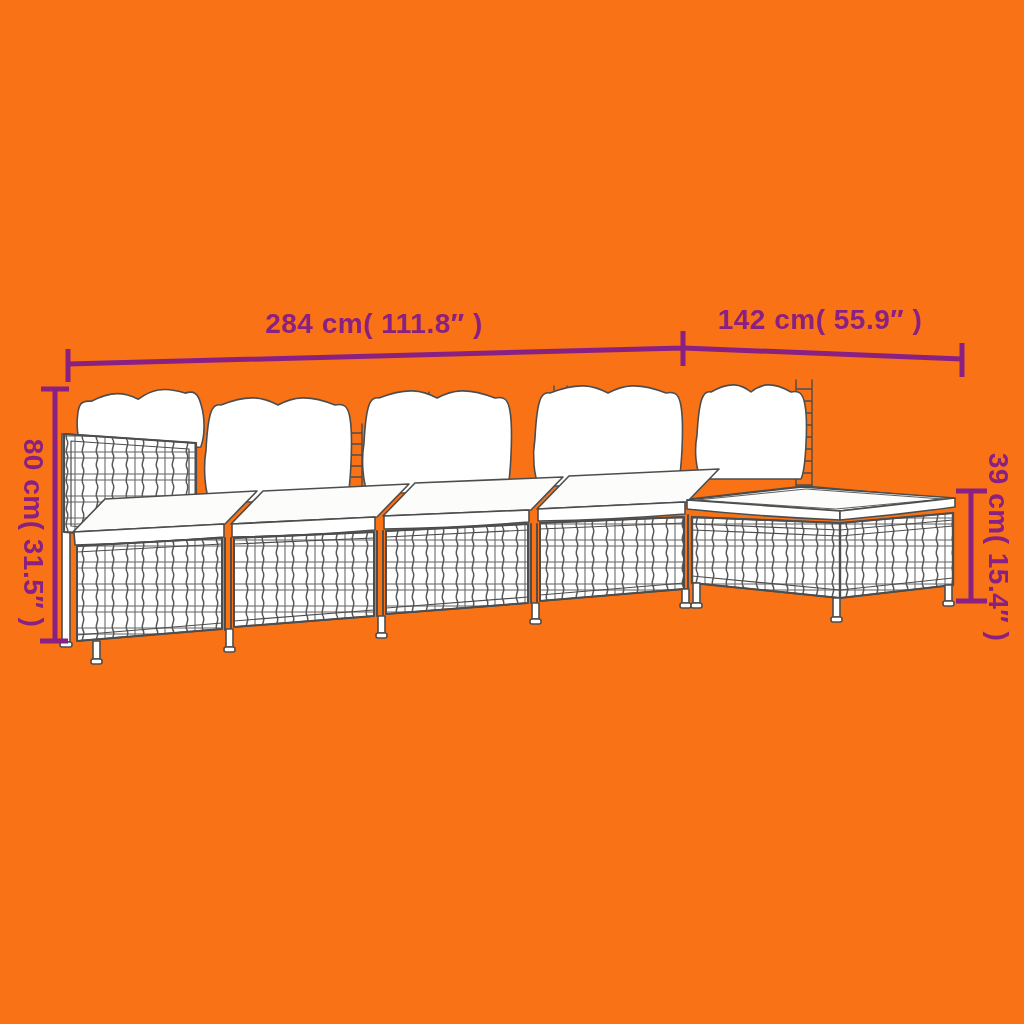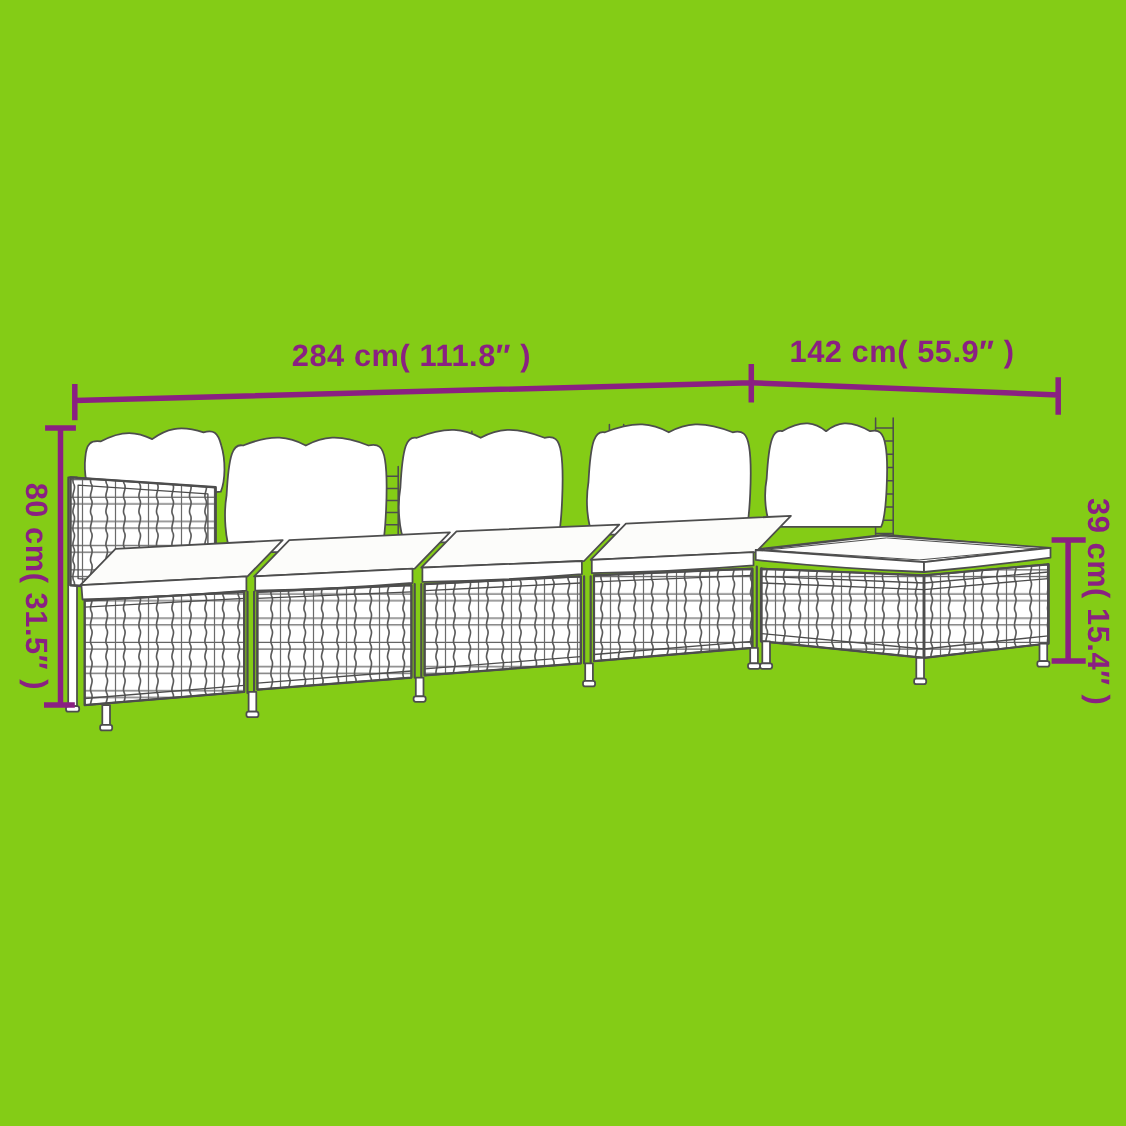--- a/index.html
+++ b/index.html
@@ -1,16 +1,16 @@
 <!DOCTYPE html>
 <html><head>
 <meta charset="utf-8">
 <style>
   html,body{margin:0;padding:0;background:#ffffff;}
-  #canvas{position:relative;width:1024px;height:1024px;background:#84cc16;overflow:hidden;}
+  #canvas{position:relative;width:1024px;height:1024px;background:#f97316;overflow:hidden;}
   svg{display:block;}
   text.dim{
     font-family:"Liberation Sans","DejaVu Sans",sans-serif;
     font-weight:bold;
     font-size:28px;
     letter-spacing:0.5px;
   }
 </style>
 </head>
 <body>

